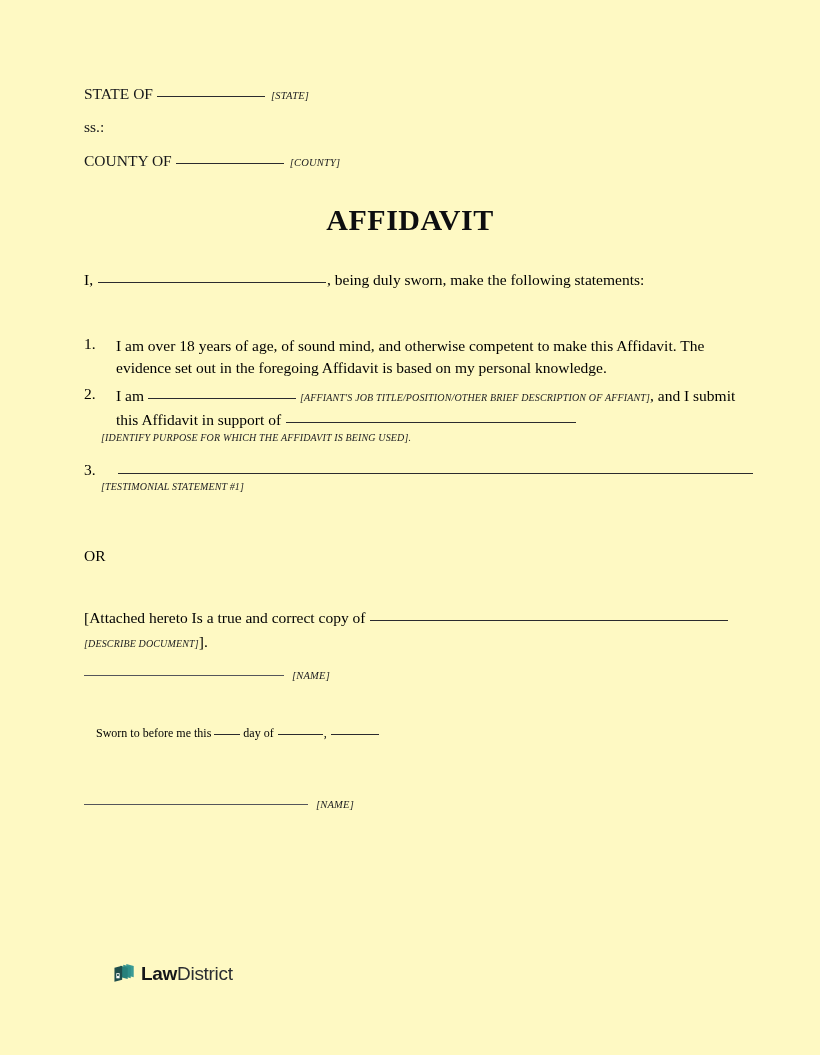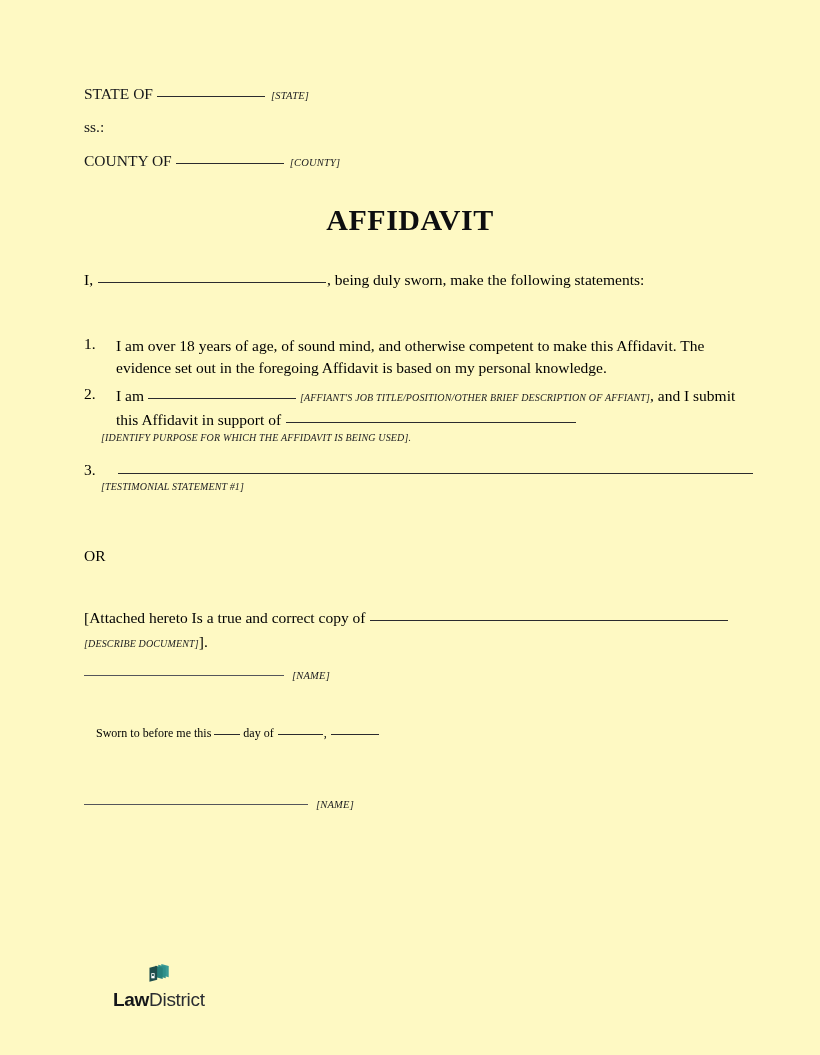--- a/index.html
+++ b/index.html
@@ -196,21 +196,20 @@
   #notary-line .ital-sm { letter-spacing: .3px; }
 
   
   #logo {
     position: absolute;
     left: 113px;
     top: 962px;
     display: flex;
     align-items: center;
     gap: 6px;
-    flex-direction: column;
   }
   #logo-mark {
     width: 22px;
     height: 22px;
     display: block;
   }
   #logo-wordmark {
     font-family: "Liberation Sans", "DejaVu Sans", sans-serif;
     font-size: 19px;
     letter-spacing: -0.3px;

